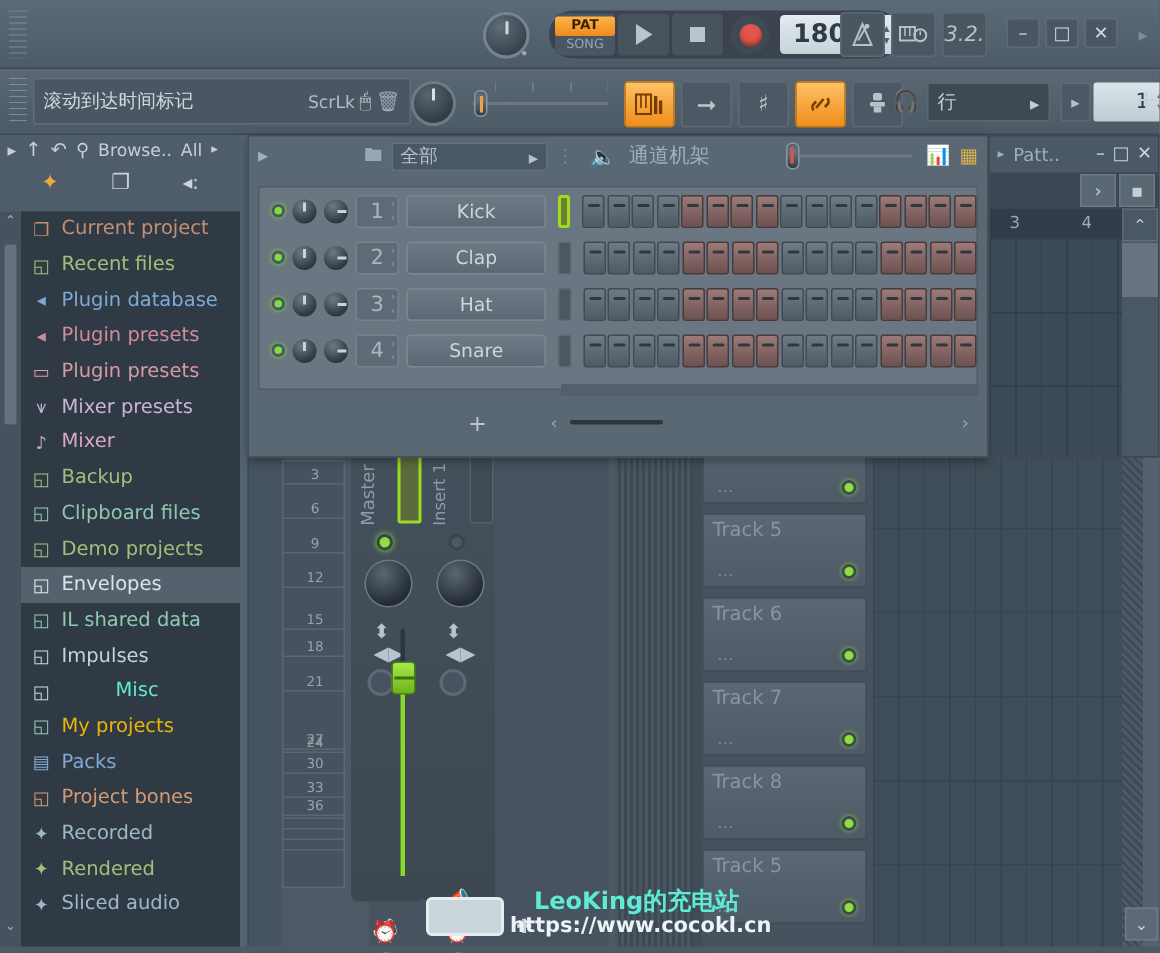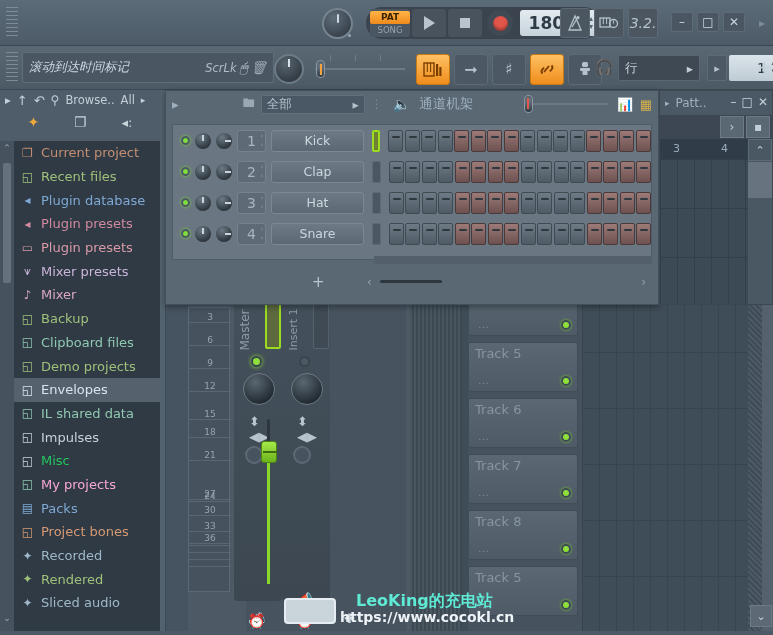--- a/index.html
+++ b/index.html
@@ -97,21 +97,20 @@
   .toolbar2 {
     position:absolute; left:0; top:46px; width:773px; height:44px;
     background: linear-gradient(#5a6874, #4c5a66);
     border-bottom: 1px solid #3b4651;
   }
   .hintbar {
     position:absolute; left:22px; top:6px; width:252px; height:31px;
     background:#4a5763; border:1px solid #5f6d78; border-radius:2px;
     display:flex; align-items:center; padding:0 6px; color:#cdd8e1; font-size:12.5px;
     justify-content: space-between;
-    font-style: italic;
   }
   .hintbar .scrlk { color:#b0bcc6; font-size:11.5px; }
   .knob2 {
     position:absolute; left:274px; top:8px; width:30px;height:30px;border-radius:50%;
     background: radial-gradient(circle at 38% 30%, #58656f, #343d46 70%);
     border:2px solid #6d7b86;
   }
   .knob2::after{content:'';position:absolute;left:12px;top:3px;width:2px;height:8px;background:#d9e2e9;}
   .slider2 { position:absolute; left:315px; top:22px; width:90px; height:2px; background:#6c7984;}
   .slider2-h { position:absolute; left:316px; top:14px; width:9px;height:18px;border-radius:4px;
@@ -526,25 +525,25 @@
         <div class="bl-item">
           <span class="bl-ico" style="color: rgb(143, 200, 176);">◱</span>
           <span style="color: rgb(143, 200, 176);">IL shared data</span>
         </div>
         <div class="bl-item">
           <span class="bl-ico" style="color: rgb(199, 210, 218);">◱</span>
           <span style="color: rgb(199, 210, 218);">Impulses</span>
         </div>
         <div class="bl-item">
           <span class="bl-ico" style="color: rgb(199, 210, 218);">◱</span>
-          <span style="color: #22c55e;">Misc</span>
+          <span style="color: #5eead4; margin-left: 36px;">Misc</span>
         </div>
         <div class="bl-item">
           <span class="bl-ico" style="color: rgb(143, 200, 176);">◱</span>
-          <span style="color: #f9a8d4;">My projects</span>
+          <span style="color: #eab308;">My projects</span>
         </div>
         <div class="bl-item">
           <span class="bl-ico" style="color: rgb(127, 169, 212);">▤</span>
           <span style="color: rgb(127, 169, 212);">Packs</span>
         </div>
         <div class="bl-item">
           <span class="bl-ico" style="color: rgb(214, 154, 114);">◱</span>
           <span style="color: rgb(214, 154, 114);">Project bones</span>
         </div>
         <div class="bl-item">

